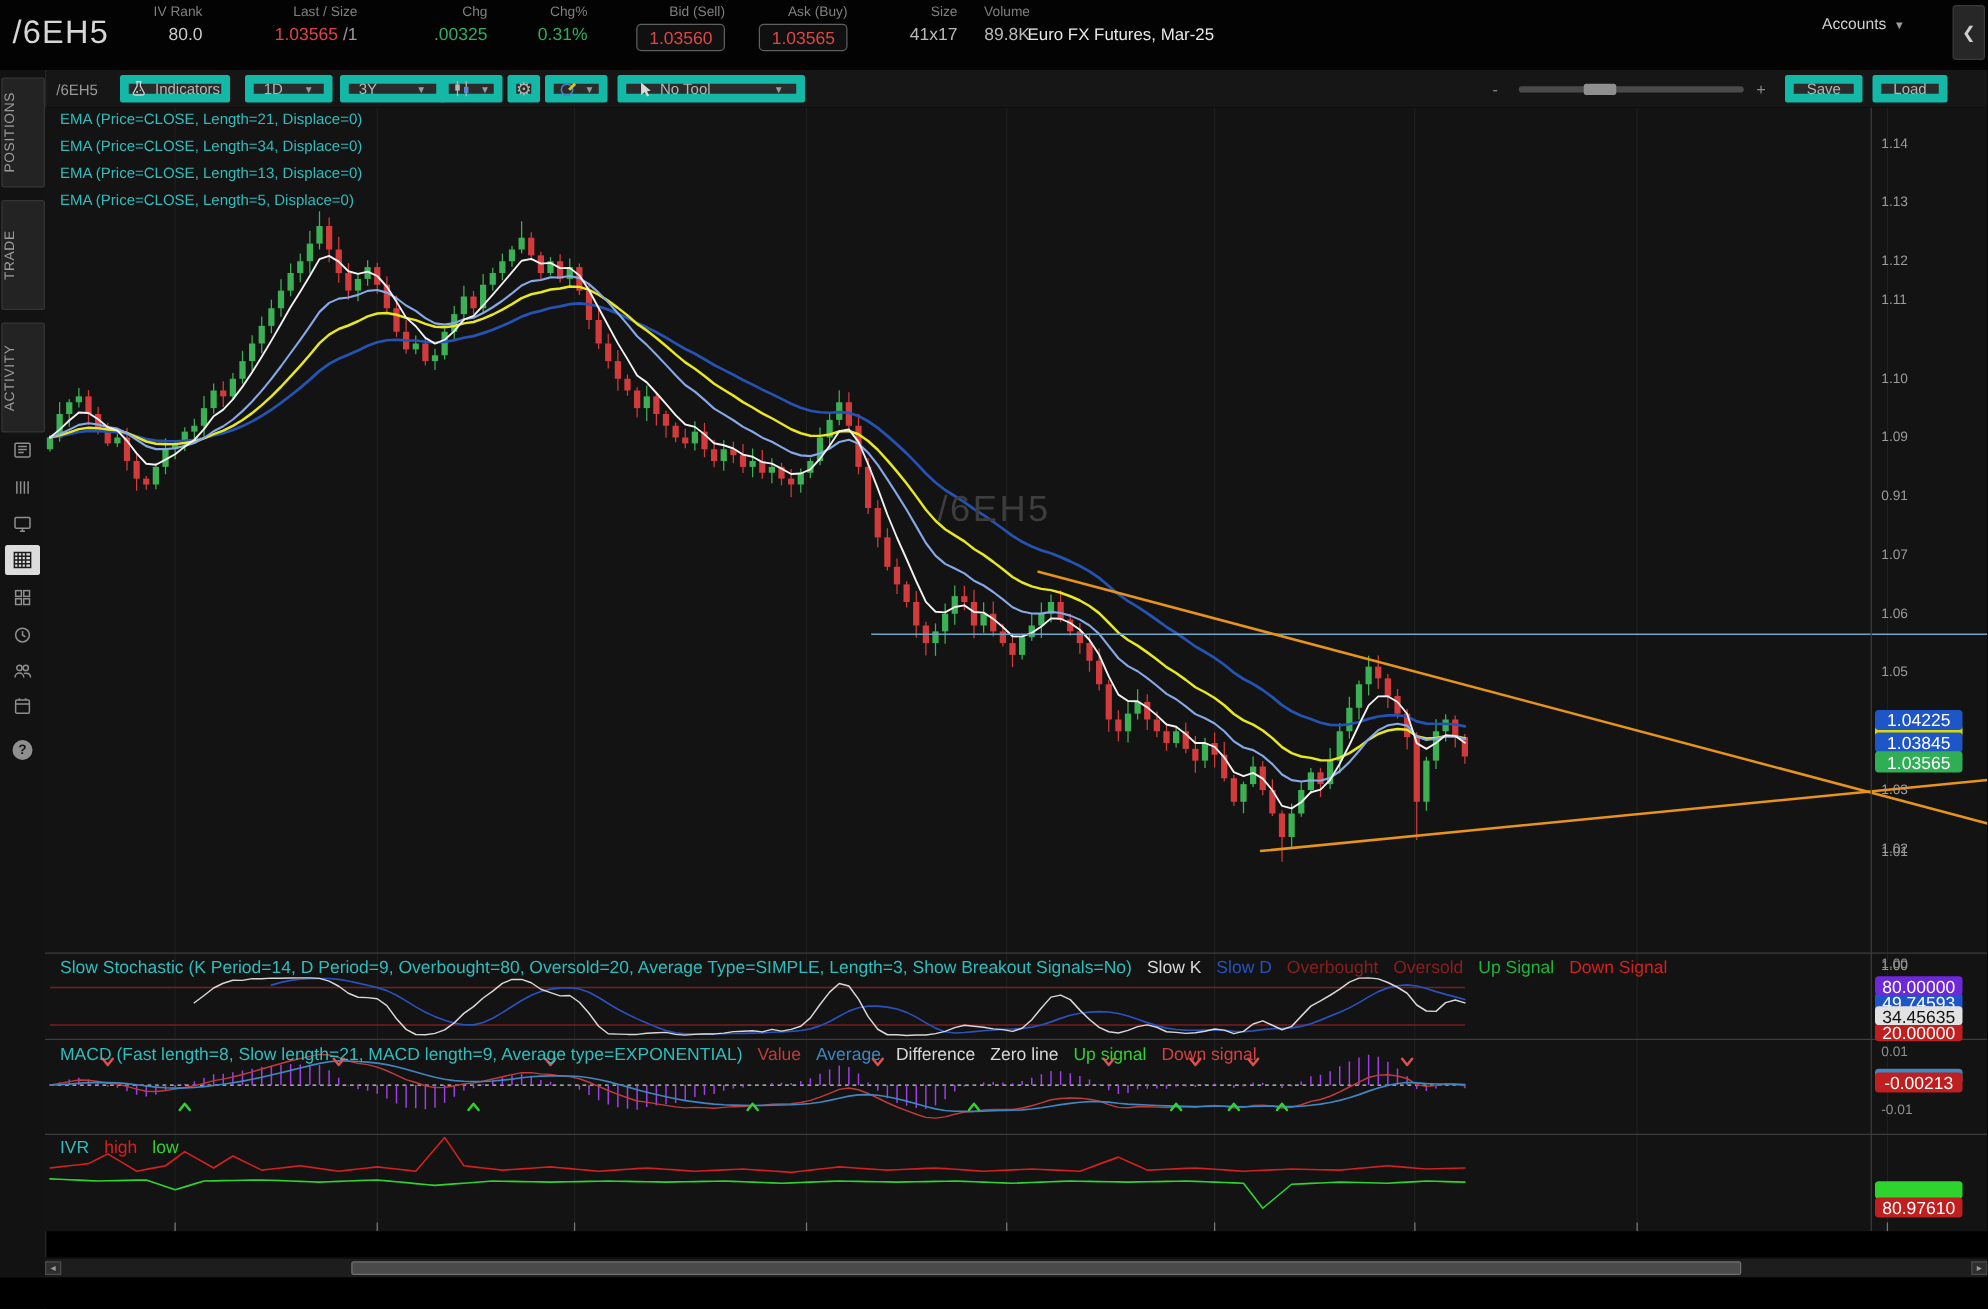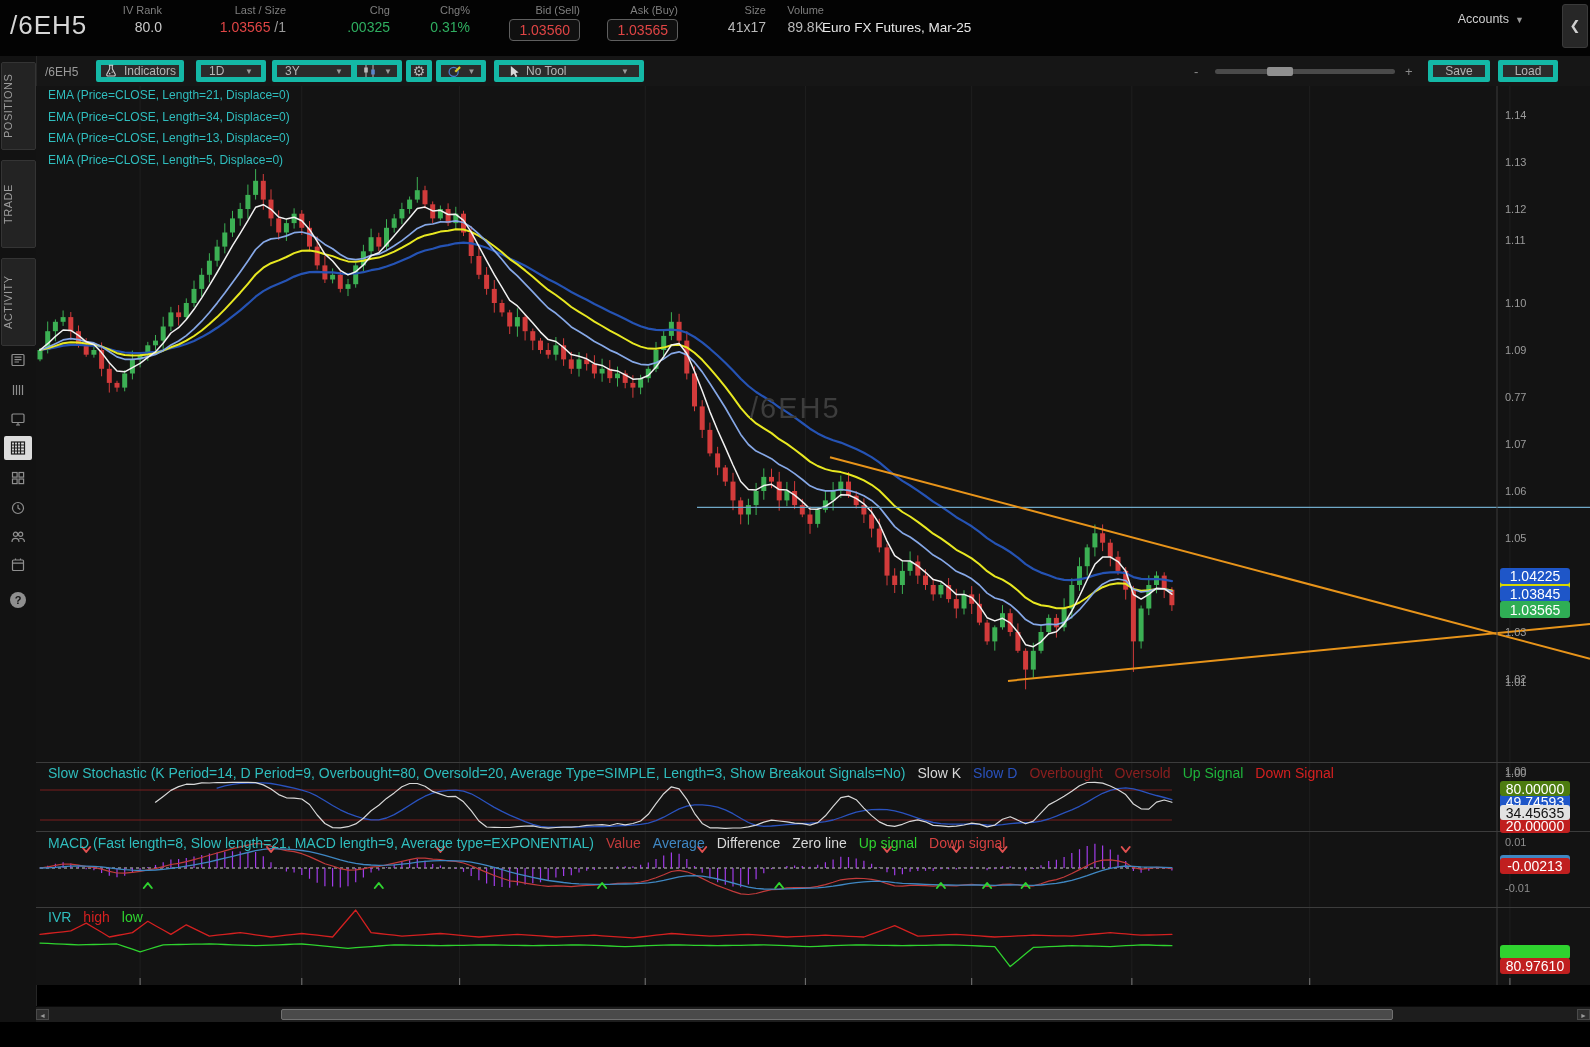--- a/index.html
+++ b/index.html
@@ -12,21 +12,21 @@
   .hfield .flabel{font-size:11px;color:#7f7f7f;display:block;}
   .hfield .fvalue{font-size:14px;margin-top:3px;display:block;white-space:nowrap;}
   .hbox{border:1px solid #5f5f5f;border-radius:4px;background:#101010;padding:2px 9px;display:inline-block;margin-top:2px;}
   #hdesc{position:absolute;left:822px;top:20px;font-size:13.5px;color:#e8e8e8;white-space:nowrap;}
   #accounts{position:absolute;right:66px;top:12px;font-size:12.5px;color:#cfcfcf;cursor:pointer;}
   #accounts .chev{font-size:9px;color:#9a9a9a;margin-left:6px;}
   #collapse-btn{position:absolute;right:2px;top:4px;width:24px;height:42px;background:#272727;border:1px solid #3a3a3a;
     border-radius:3px;color:#cfcfcf;font-size:13px;text-align:center;line-height:42px;cursor:pointer;}
   
   #toolbar{position:absolute;left:36px;top:56px;width:1554px;height:30px;background:#161616;border-bottom:1px solid #050505;}
-  .tbtn{position:absolute;top:4px;height:22px;background:#2b2b2b;border:5px solid #14b8a6;border-radius:2px;
+  .tbtn{position:absolute;top:4px;height:22px;background:#2b2b2b;border:7px solid #14b8a6;border-radius:2px;
     color:#b5b5b5;font-size:12px;display:flex;align-items:center;justify-content:center;gap:6px;box-sizing:border-box;cursor:pointer;white-space:nowrap;}
   .tbtn .chev{font-size:8px;color:#9a9a9a;}
   #tb-symbol{position:absolute;left:9px;top:9px;font-size:12px;color:#9a9a9a;}
   #zoom-minus,#zoom-plus{position:absolute;top:8px;color:#8a8a8a;font-size:13px;cursor:pointer;}
   #zoom-track{position:absolute;left:1179px;top:13px;width:180px;height:5px;background:#4a4a4a;border-radius:3px;cursor:pointer;}
   #zoom-thumb{position:absolute;left:52px;top:-2px;width:26px;height:9px;background:#8f8f8f;border-radius:2px;}
   
   #sidebar{position:absolute;left:0;top:56px;width:36px;height:991px;background:#121212;border-right:1px solid #262626;}
   .vtab{position:absolute;left:1px;width:33px;background:#232323;border:1px solid #343434;border-radius:2px;
     color:#9c9c9c;font-size:11px;letter-spacing:.5px;cursor:pointer;
@@ -746,38 +746,38 @@
         <span style="color: rgb(47, 189, 189);">IVR</span>
         <span style="color: rgb(212, 32, 32);">high</span>
         <span style="color: rgb(47, 211, 47);">low</span>
       </div>
       <div class="axis-price" style="top: 109px;">1.14</div>
       <div class="axis-price" style="top: 156px;">1.13</div>
       <div class="axis-price" style="top: 203px; text-align: right;">1.12</div>
       <div class="axis-price" style="top: 234px;">1.11</div>
       <div class="axis-price" style="top: 297px;">1.10</div>
       <div class="axis-price" style="top: 344px;">1.09</div>
-      <div class="axis-price" style="top: 391px;">0.77</div>
+      <div class="axis-price" style="top: 391px;">0.91</div>
       <div class="axis-price" style="top: 438px;">1.07</div>
       <div class="axis-price" style="top: 485px;">1.06</div>
       <div class="axis-price" style="top: 532px;">1.05</div>
       <div class="axis-price" style="top: 579px;">1.04</div>
       <div class="axis-price" style="top: 626px;">1.03</div>
       <div class="axis-price" style="top: 673px;">1.02</div>
       <div class="axis-price" style="top: 676px;">1.01</div>
       <div class="axis-price" style="top: 767px;">1.00</div>
       <div class="gut-extra" style="top: 765px;">1.00</div>
       <div class="gut-extra" style="top: 836px;">0.01</div>
       <div class="gut-extra" style="top: 882px;">-0.01</div>
       <div class="bubble" style="top: 580px; height: 10px; background: rgb(216, 216, 0); color: rgb(17, 17, 17);"></div>
       <div class="bubble" style="top: 568px; height: 16px; background: rgb(30, 86, 200); color: rgb(255, 255, 255);">1.04225</div>
       <div class="bubble" style="top: 586px; height: 16px; background: rgb(30, 86, 200); color: rgb(255, 255, 255);">1.03845</div>
       <div class="bubble" style="top: 601px; height: 17px; background: rgb(47, 174, 85); color: rgb(255, 255, 255);">1.03565</div>
       <div class="bubble" style="top: 794px; height: 15px; background: rgb(30, 86, 200); color: rgb(255, 255, 255);">49.74593</div>
-      <div class="bubble" style="top: 781px; height: 15px; background: #4d7c0f; color: rgb(255, 255, 255);">80.00000</div>
+      <div class="bubble" style="top: 781px; height: 15px; background: #6d28d9; color: rgb(255, 255, 255);">80.00000</div>
       <div class="bubble" style="top: 818px; height: 15px; background: rgb(192, 31, 31); color: rgb(255, 255, 255);">20.00000</div>
       <div class="bubble" style="top: 805px; height: 15px; background: rgb(226, 226, 226); color: rgb(17, 17, 17);">34.45635</div>
       <div class="bubble" style="top: 855px; height: 12px; background: rgb(63, 135, 194); color: rgb(255, 255, 255);"></div>
       <div class="bubble" style="top: 858px; height: 16px; background: rgb(192, 31, 31); color: rgb(255, 255, 255);">-0.00213</div>
       <div class="bubble" style="top: 945px; height: 14px; background: rgb(47, 211, 47); color: rgb(17, 17, 17);"></div>
       <div class="bubble" style="top: 958px; height: 16px; background: rgb(192, 31, 31); color: rgb(255, 255, 255);">80.97610</div>
     </div>
 
 
   <div id="scrollbar">

